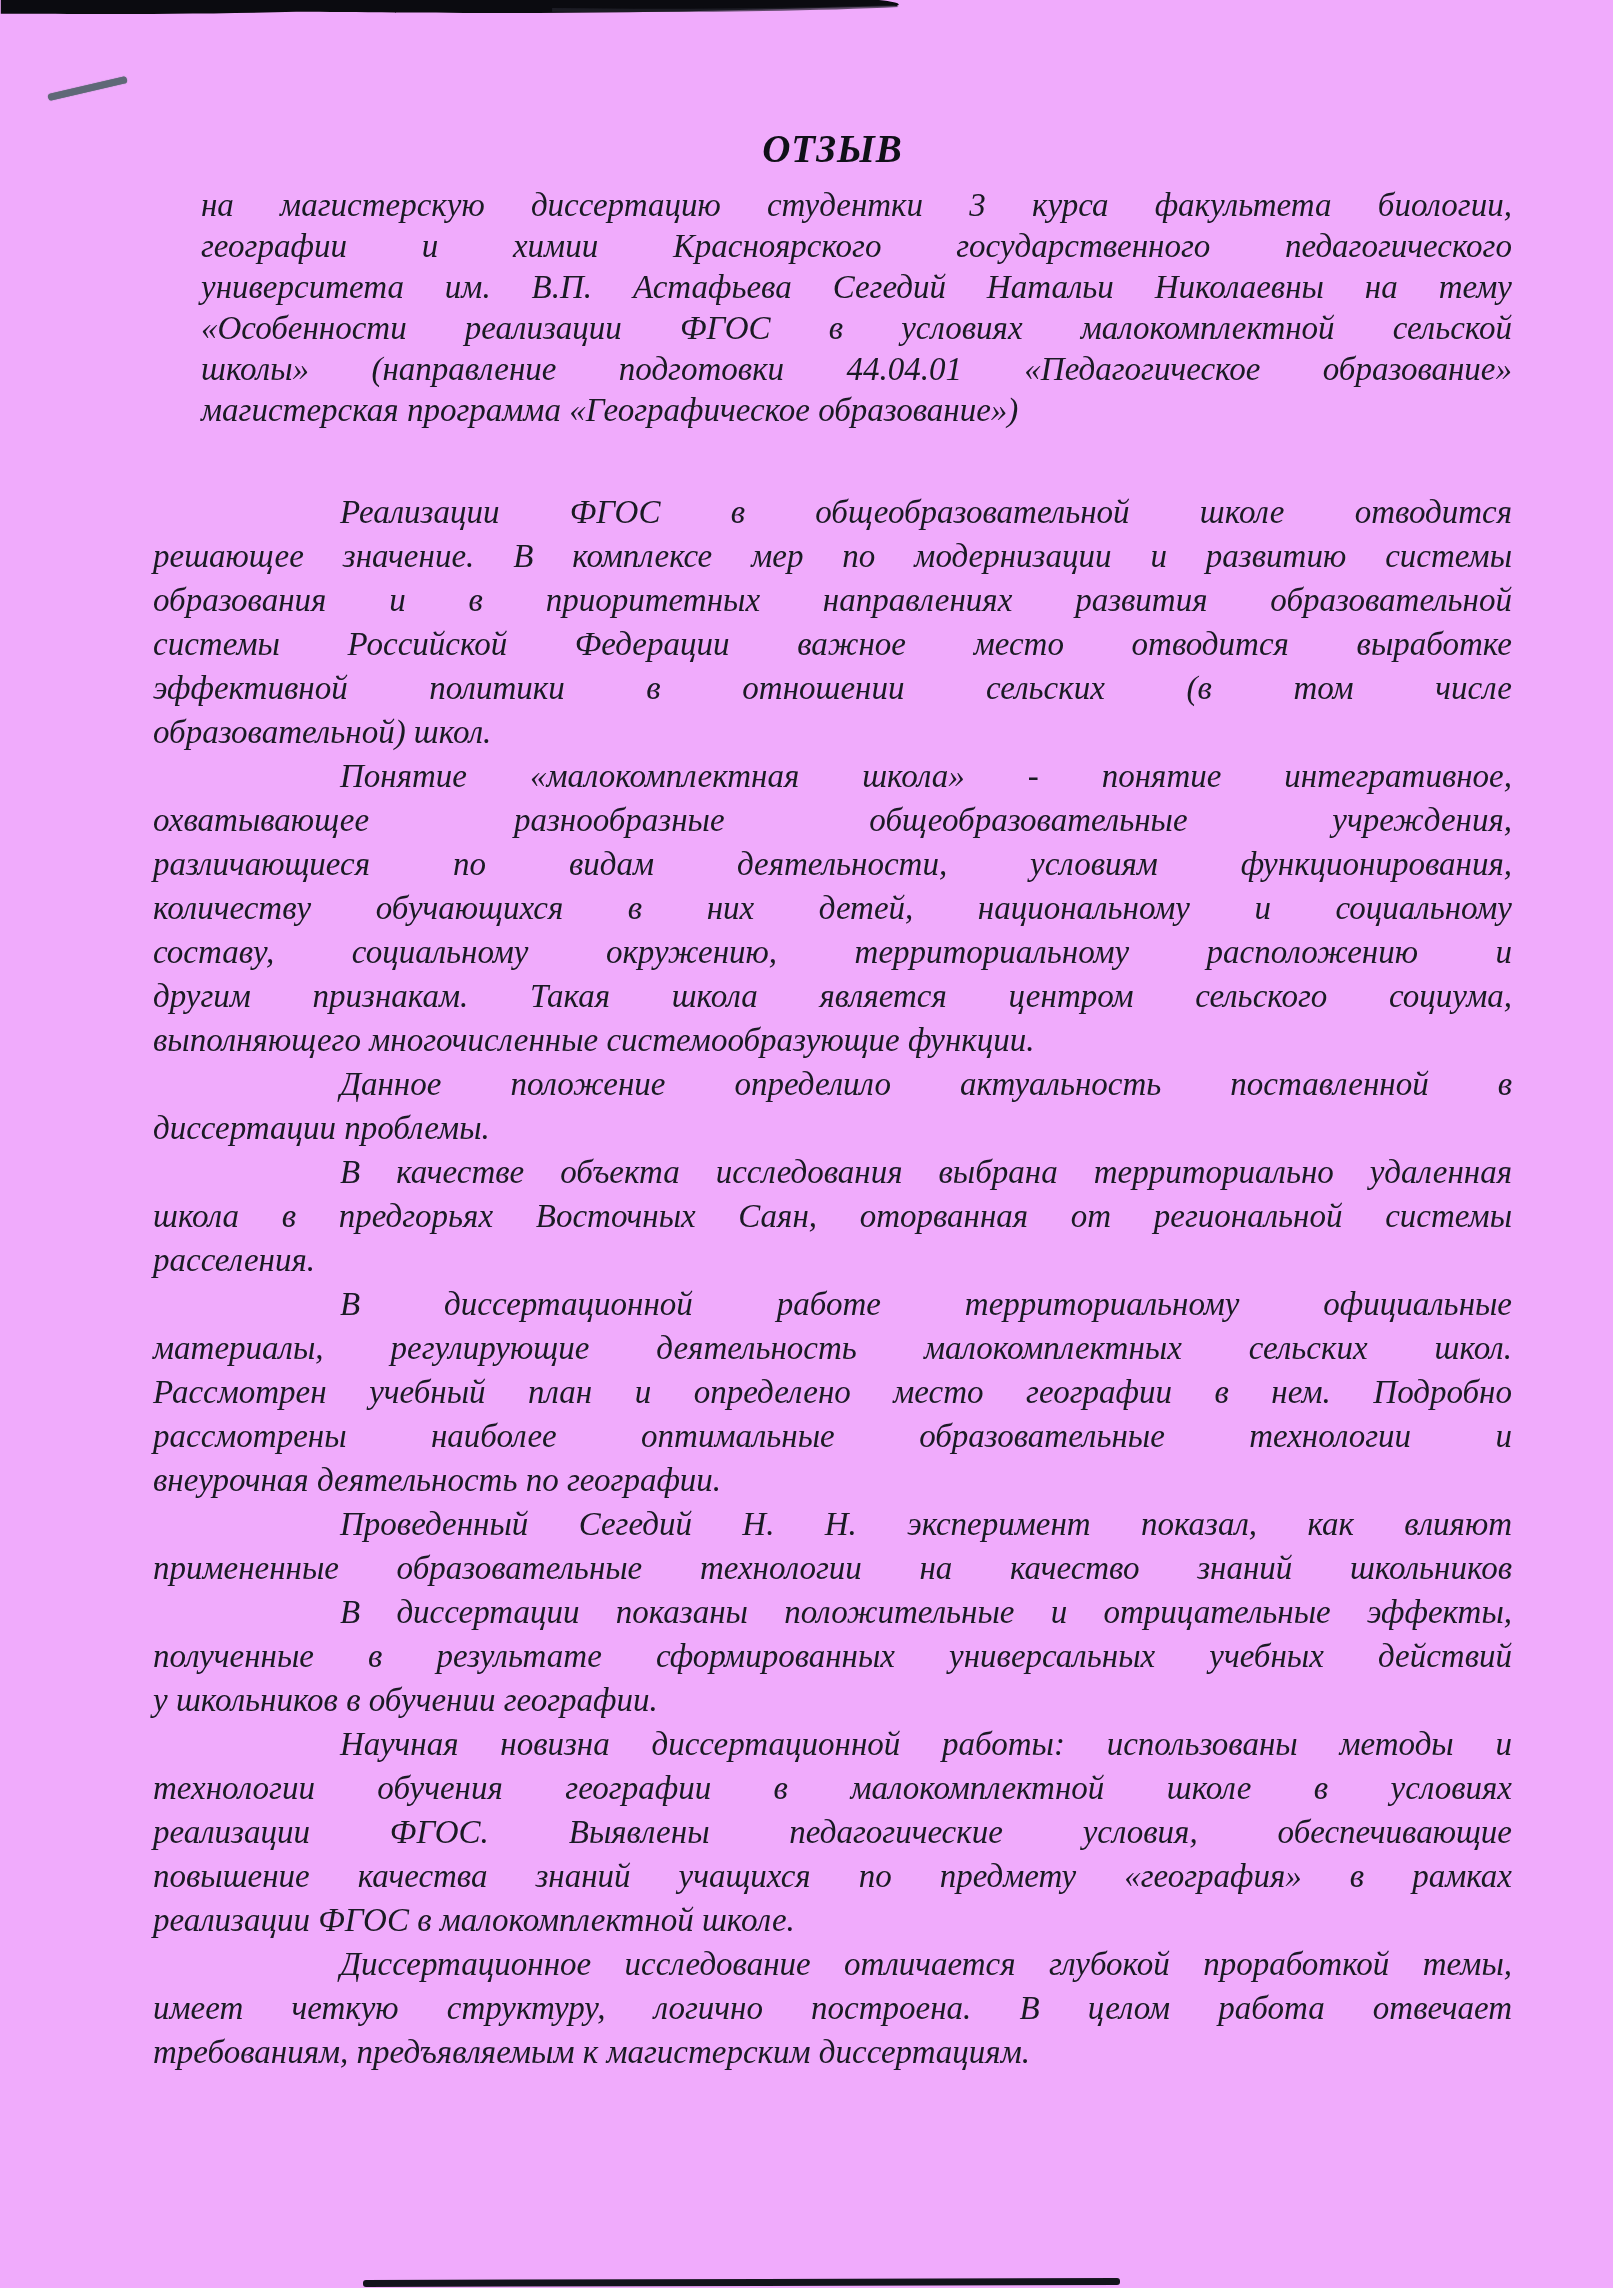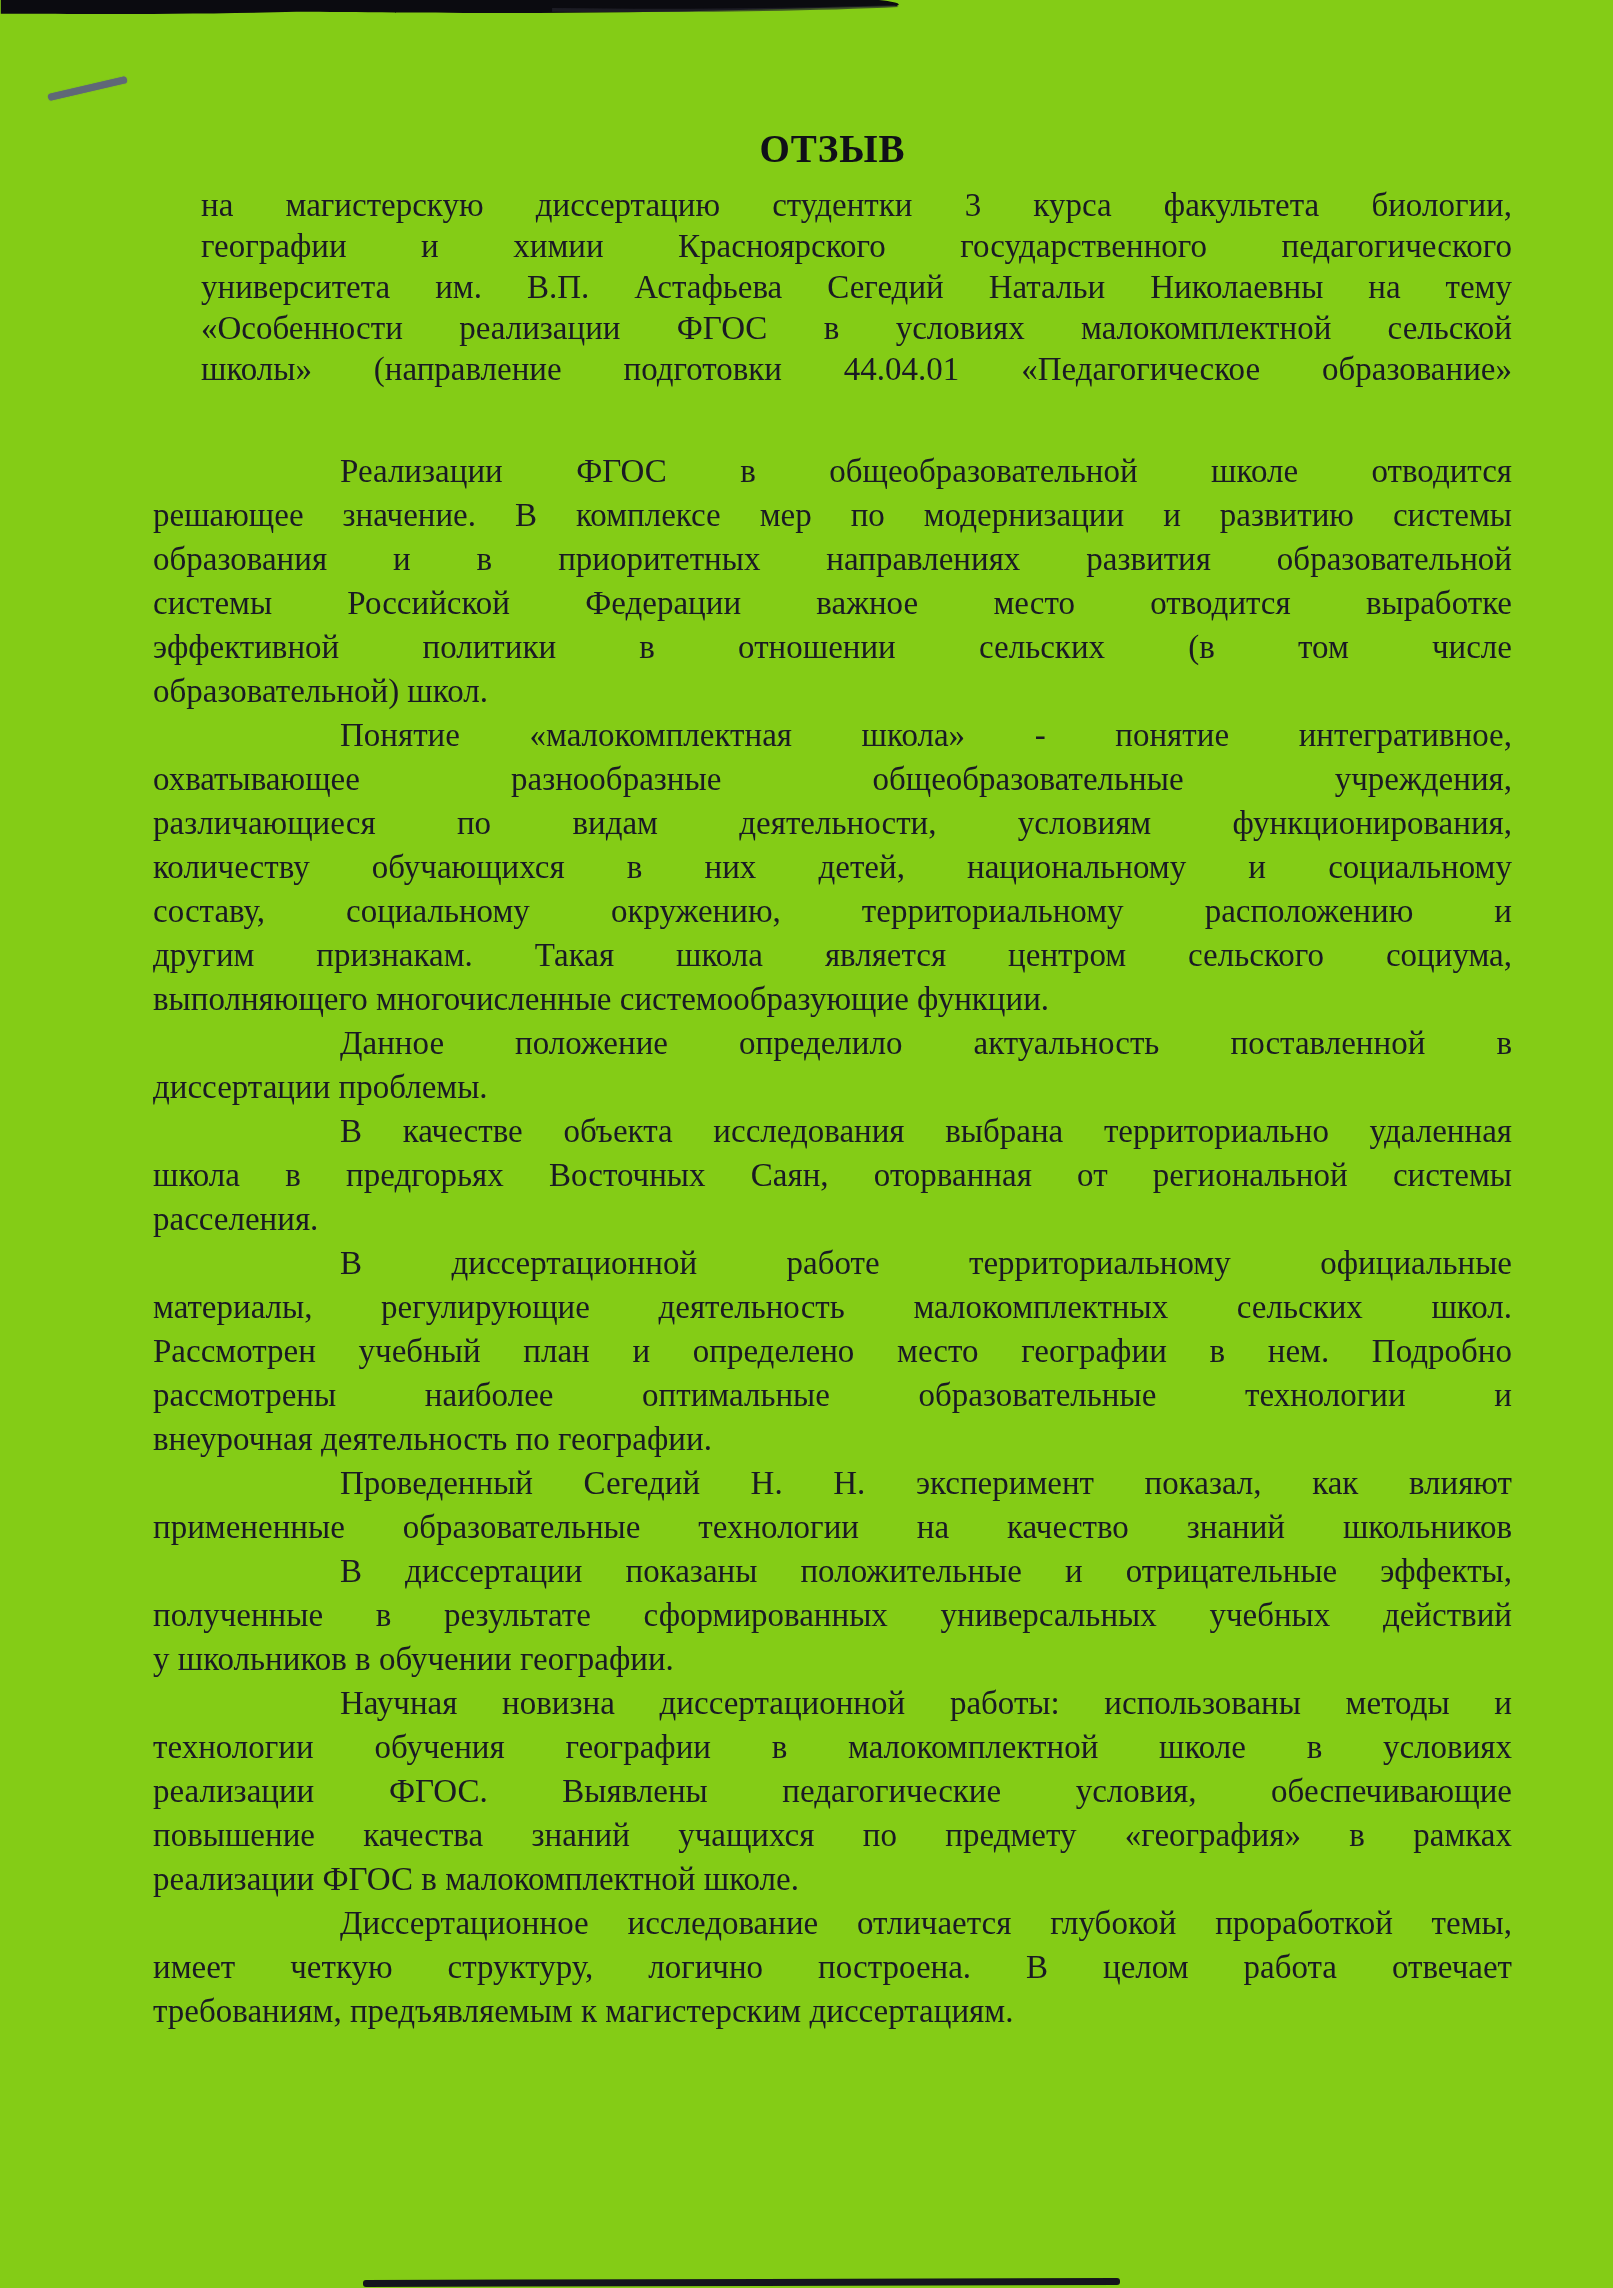--- a/index.html
+++ b/index.html
@@ -1,23 +1,24 @@
 <!DOCTYPE html>
 <html lang="ru"><head>
 <meta charset="utf-8">
 <style>
   html,body{margin:0;padding:0;background:#e8e8e8;}
   .page{
     position:relative;
     width:1614px;height:2288px;
     margin:0 auto;
-    background:#84cc16;
+    background:#f0abfc;
     overflow:hidden;
     font-family:"Liberation Serif","DejaVu Serif",serif;
     color:#1a1a24;
+    font-style:italic;
   }
   
   .scan-bar-top{position:absolute;top:0;left:0;width:1614px;height:25.6px;pointer-events:none;}
   
   .pen-mark{
     position:absolute;left:47px;top:85px;width:81px;height:6.9px;
     background:#5f6877;border-radius:3.9px;
     transform:rotate(-13deg);
     box-shadow:0 0 1px #5f6877;
   }
@@ -64,20 +65,21 @@
 
   <div class="doc">
     <div class="doc-title">ОТЗЫВ</div>
 
   <div class="para lead">
         <div class="line">на магистерскую диссертацию студентки 3 курса факультета биологии,</div>
         <div class="line">географии и химии  Красноярского государственного педагогического</div>
         <div class="line">университета им. В.П. Астафьева Сегедий Натальи Николаевны на тему</div>
         <div class="line">«Особенности реализации ФГОС в условиях малокомплектной сельской</div>
         <div class="line">школы» (направление подготовки 44.04.01 «Педагогическое образование»</div>
+        <div class="line last">магистерская программа «Географическое образование»)</div>
       </div>
       <div class="para">
         <div class="line indent">Реализации ФГОС в общеобразовательной школе отводится</div>
         <div class="line">решающее значение. В комплексе мер по модернизации и развитию системы</div>
         <div class="line">образования и в приоритетных направлениях развития образовательной</div>
         <div class="line">системы Российской Федерации важное место отводится выработке</div>
         <div class="line">эффективной политики в отношении сельских (в том числе</div>
         <div class="line last">образовательной) школ.</div>
       </div>
       <div class="para">

